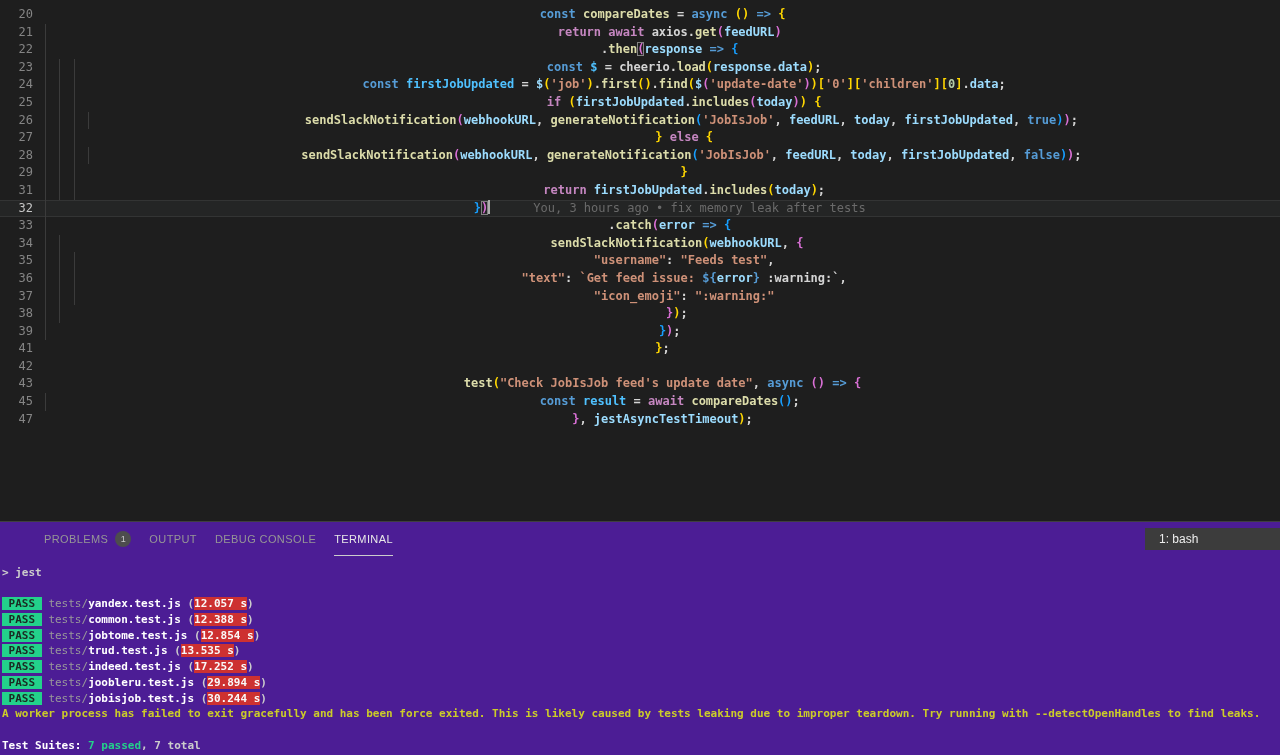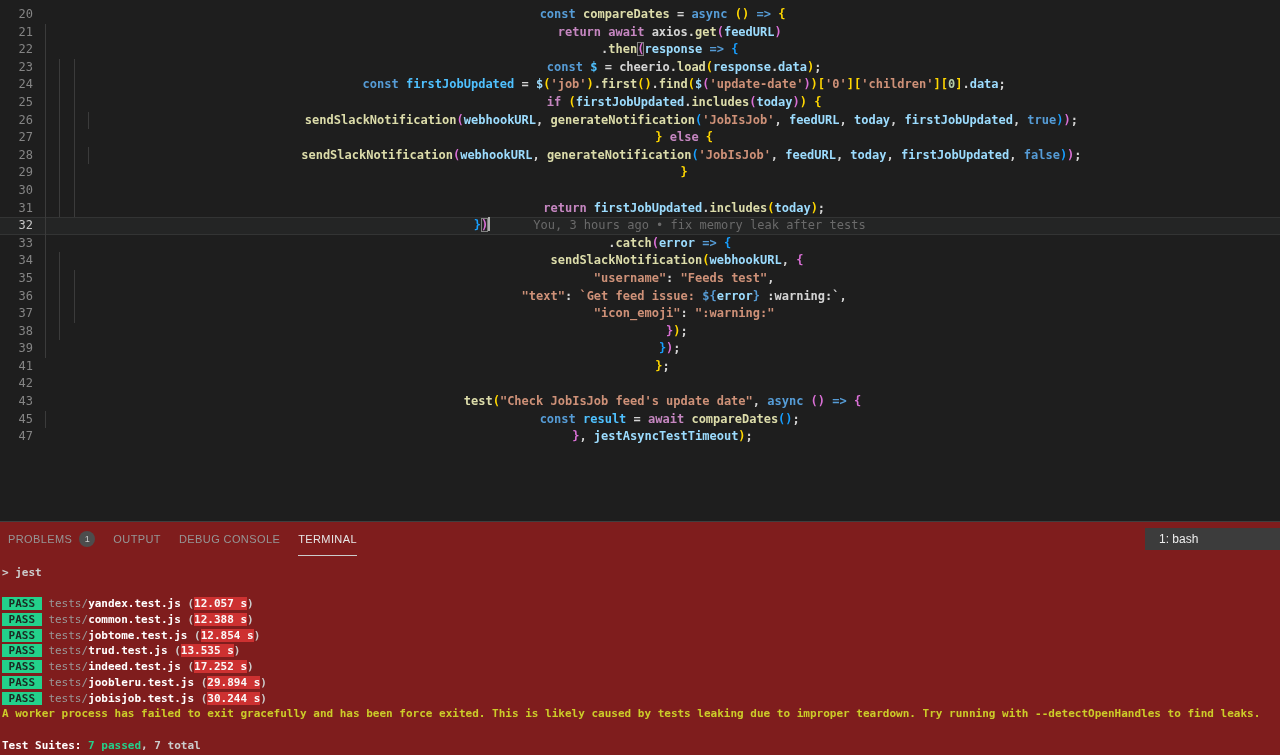--- a/index.html
+++ b/index.html
@@ -24,21 +24,21 @@
   .t-def{color:#D4D4D4;}
   .t-str{color:#CE9178;}
   .t-num{color:#B5CEA8;}
   .t-b1{color:#FFD700;}
   .t-b2{color:#DA70D6;}
   .t-b3{color:#179FFF;}
   .match{outline:1px solid #808080;outline-offset:-1px;}
   .cursor{display:inline-block;width:2px;height:14px;background:#AEAFAD;margin-bottom:-2px;}
   .blame{color:#6a6a6a;margin-left:43px;font-weight:normal;}
   
-  .panel{position:absolute;top:521px;left:0;right:0;bottom:0;border-top:1px solid #3f3f3f;box-sizing:border-box;background:#7f1d1d;}
+  .panel{position:absolute;top:521px;left:0;right:0;bottom:0;border-top:1px solid #3f3f3f;box-sizing:border-box;background:#4c1d95;padding-left:36px;}
   .panel-tabs{height:34px;display:flex;align-items:stretch;padding:0 8px;font-family:"Liberation Sans",sans-serif;}
   .tab{margin-right:18px;color:#969696;font-size:11px;letter-spacing:0.4px;display:flex;align-items:center;gap:7px;cursor:pointer;border-bottom:1px solid transparent;box-sizing:border-box;}
   .tab.active{color:#e7e7e7;border-bottom-color:#cccccc;}
   .tab-badge{width:16px;height:16px;border-radius:50%;background:#4d4d4d;color:#cccccc;font-size:9px;display:flex;align-items:center;justify-content:center;letter-spacing:0;}
   .shell-select{position:absolute;top:6px;left:1145px;width:200px;height:22px;background:#3c3c3c;color:#eeeeee;font-family:"Liberation Sans",sans-serif;font-size:12px;line-height:22px;padding-left:14px;box-sizing:border-box;cursor:pointer;}
   
   .terminal{position:absolute;top:35px;left:0;right:0;bottom:0;padding:8px 0 0 2px;font-size:11px;line-height:15.7px;color:#cccccc;white-space:pre;font-weight:bold;cursor:text;}
   .tl{height:15.7px;}
   .pass-badge{background:#23D18B;color:#1b2b23;}
   .dim{color:#9a9a9a;font-weight:normal;}
@@ -55,21 +55,20 @@
     <div class="line"><div class="gutter">20</div><div class="code"><span class="t-kw">const</span><span class="t-def"> </span><span class="t-fn">compareDates</span><span class="t-def"> = </span><span class="t-kw">async</span><span class="t-def"> </span><span class="t-b1">()</span><span class="t-def"> </span><span class="t-kw">=&gt;</span><span class="t-def"> </span><span class="t-b1">{</span></div></div>
     <div class="line"><div class="gutter">21</div><div class="code"><span class="guide" style="left: 0px;"></span><span class="t-def">  </span><span class="t-ctl">return</span><span class="t-def"> </span><span class="t-ctl">await</span><span class="t-def"> axios.</span><span class="t-fn">get</span><span class="t-b2">(</span><span class="t-var">feedURL</span><span class="t-b2">)</span></div></div>
     <div class="line"><div class="gutter">22</div><div class="code"><span class="guide" style="left: 0px;"></span><span class="t-def">  .</span><span class="t-fn">then</span><span class="t-b2 match">(</span><span class="t-var">response</span><span class="t-def"> </span><span class="t-kw">=&gt;</span><span class="t-def"> </span><span class="t-b3">{</span></div></div>
     <div class="line"><div class="gutter">23</div><div class="code"><span class="guide" style="left: 0px;"></span><span class="guide" style="left: 14.45px;"></span><span class="guide" style="left: 28.9px;"></span><span class="t-def">      </span><span class="t-kw">const</span><span class="t-def"> </span><span class="t-decl">$</span><span class="t-def"> = cheerio.</span><span class="t-fn">load</span><span class="t-b1">(</span><span class="t-var">response</span><span class="t-def">.</span><span class="t-var">data</span><span class="t-b1">)</span><span class="t-def">;</span></div></div>
     <div class="line"><div class="gutter">24</div><div class="code"><span class="guide" style="left: 0px;"></span><span class="guide" style="left: 14.45px;"></span><span class="guide" style="left: 28.9px;"></span><span class="t-def">      </span><span class="t-kw">const</span><span class="t-def"> </span><span class="t-decl">firstJobUpdated</span><span class="t-def"> = </span><span class="t-var">$</span><span class="t-b1">(</span><span class="t-str">'job'</span><span class="t-b1">)</span><span class="t-def">.</span><span class="t-fn">first</span><span class="t-b1">()</span><span class="t-def">.</span><span class="t-fn">find</span><span class="t-b1">(</span><span class="t-var">$</span><span class="t-b2">(</span><span class="t-str">'update-date'</span><span class="t-b2">)</span><span class="t-b1">)</span><span class="t-b1">[</span><span class="t-str">'0'</span><span class="t-b1">]</span><span class="t-b1">[</span><span class="t-str">'children'</span><span class="t-b1">]</span><span class="t-b1">[</span><span class="t-num">0</span><span class="t-b1">]</span><span class="t-def">.</span><span class="t-var">data</span><span class="t-def">;</span></div></div>
     <div class="line"><div class="gutter">25</div><div class="code"><span class="guide" style="left: 0px;"></span><span class="guide" style="left: 14.45px;"></span><span class="guide" style="left: 28.9px;"></span><span class="t-def">      </span><span class="t-ctl">if</span><span class="t-def"> </span><span class="t-b1">(</span><span class="t-var">firstJobUpdated</span><span class="t-def">.</span><span class="t-fn">includes</span><span class="t-b2">(</span><span class="t-var">today</span><span class="t-b2">)</span><span class="t-b1">)</span><span class="t-def"> </span><span class="t-b1">{</span></div></div>
     <div class="line"><div class="gutter">26</div><div class="code"><span class="guide" style="left: 0px;"></span><span class="guide" style="left: 14.45px;"></span><span class="guide" style="left: 28.9px;"></span><span class="guide" style="left: 43.35px;"></span><span class="t-def">        </span><span class="t-fn">sendSlackNotification</span><span class="t-b2">(</span><span class="t-var">webhookURL</span><span class="t-def">, </span><span class="t-fn">generateNotification</span><span class="t-b3">(</span><span class="t-str">'JobIsJob'</span><span class="t-def">, </span><span class="t-var">feedURL</span><span class="t-def">, </span><span class="t-var">today</span><span class="t-def">, </span><span class="t-var">firstJobUpdated</span><span class="t-def">, </span><span class="t-kw">true</span><span class="t-b3">)</span><span class="t-b2">)</span><span class="t-def">;</span></div></div>
     <div class="line"><div class="gutter">27</div><div class="code"><span class="guide" style="left: 0px;"></span><span class="guide" style="left: 14.45px;"></span><span class="guide" style="left: 28.9px;"></span><span class="t-def">      </span><span class="t-b1">}</span><span class="t-def"> </span><span class="t-ctl">else</span><span class="t-def"> </span><span class="t-b1">{</span></div></div>
     <div class="line"><div class="gutter">28</div><div class="code"><span class="guide" style="left: 0px;"></span><span class="guide" style="left: 14.45px;"></span><span class="guide" style="left: 28.9px;"></span><span class="guide" style="left: 43.35px;"></span><span class="t-def">        </span><span class="t-fn">sendSlackNotification</span><span class="t-b2">(</span><span class="t-var">webhookURL</span><span class="t-def">, </span><span class="t-fn">generateNotification</span><span class="t-b3">(</span><span class="t-str">'JobIsJob'</span><span class="t-def">, </span><span class="t-var">feedURL</span><span class="t-def">, </span><span class="t-var">today</span><span class="t-def">, </span><span class="t-var">firstJobUpdated</span><span class="t-def">, </span><span class="t-kw">false</span><span class="t-b3">)</span><span class="t-b2">)</span><span class="t-def">;</span></div></div>
     <div class="line"><div class="gutter">29</div><div class="code"><span class="guide" style="left: 0px;"></span><span class="guide" style="left: 14.45px;"></span><span class="guide" style="left: 28.9px;"></span><span class="t-def">      </span><span class="t-b1">}</span></div></div>
-    <div class="line"><div class="gutter">30</div><div class="code"><span class="guide" style="left: 0px;"></span><span class="guide" style="left: 14.45px;"></span><span class="guide" style="left: 28.9px;"></span></div></div>
     <div class="line"><div class="gutter">31</div><div class="code"><span class="guide" style="left: 0px;"></span><span class="guide" style="left: 14.45px;"></span><span class="guide" style="left: 28.9px;"></span><span class="t-def">      </span><span class="t-ctl">return</span><span class="t-def"> </span><span class="t-var">firstJobUpdated</span><span class="t-def">.</span><span class="t-fn">includes</span><span class="t-b1">(</span><span class="t-var">today</span><span class="t-b1">)</span><span class="t-def">;</span></div></div>
     <div class="line cur"><div class="gutter">32</div><div class="code"><span class="guide" style="left: 0px;"></span><span class="t-def">  </span><span class="t-b3">}</span><span class="t-b2 match">)</span><span class="cursor"></span><span class="blame">You, 3 hours ago • fix memory leak after tests</span></div></div>
     <div class="line"><div class="gutter">33</div><div class="code"><span class="guide" style="left: 0px;"></span><span class="t-def">  .</span><span class="t-fn">catch</span><span class="t-b2">(</span><span class="t-var">error</span><span class="t-def"> </span><span class="t-kw">=&gt;</span><span class="t-def"> </span><span class="t-b3">{</span></div></div>
     <div class="line"><div class="gutter">34</div><div class="code"><span class="guide" style="left: 0px;"></span><span class="guide" style="left: 14.45px;"></span><span class="t-def">    </span><span class="t-fn">sendSlackNotification</span><span class="t-b1">(</span><span class="t-var">webhookURL</span><span class="t-def">, </span><span class="t-b2">{</span></div></div>
     <div class="line"><div class="gutter">35</div><div class="code"><span class="guide" style="left: 0px;"></span><span class="guide" style="left: 14.45px;"></span><span class="guide" style="left: 28.9px;"></span><span class="t-def">      </span><span class="t-str">"username"</span><span class="t-def">: </span><span class="t-str">"Feeds test"</span><span class="t-def">,</span></div></div>
     <div class="line"><div class="gutter">36</div><div class="code"><span class="guide" style="left: 0px;"></span><span class="guide" style="left: 14.45px;"></span><span class="guide" style="left: 28.9px;"></span><span class="t-def">      </span><span class="t-str">"text"</span><span class="t-def">: </span><span class="t-str">`Get feed issue: </span><span class="t-kw">${</span><span class="t-var">error</span><span class="t-kw">}</span><span class="t-def"> :warning:`</span><span class="t-def">,</span></div></div>
     <div class="line"><div class="gutter">37</div><div class="code"><span class="guide" style="left: 0px;"></span><span class="guide" style="left: 14.45px;"></span><span class="guide" style="left: 28.9px;"></span><span class="t-def">      </span><span class="t-str">"icon_emoji"</span><span class="t-def">: </span><span class="t-str">":warning:"</span></div></div>
     <div class="line"><div class="gutter">38</div><div class="code"><span class="guide" style="left: 0px;"></span><span class="guide" style="left: 14.45px;"></span><span class="t-def">    </span><span class="t-b2">}</span><span class="t-b1">)</span><span class="t-def">;</span></div></div>
     <div class="line"><div class="gutter">39</div><div class="code"><span class="guide" style="left: 0px;"></span><span class="t-def">  </span><span class="t-b3">}</span><span class="t-b2">)</span><span class="t-def">;</span></div></div>
     <div class="line"><div class="gutter">41</div><div class="code"><span class="t-b1">}</span><span class="t-def">;</span></div></div>

